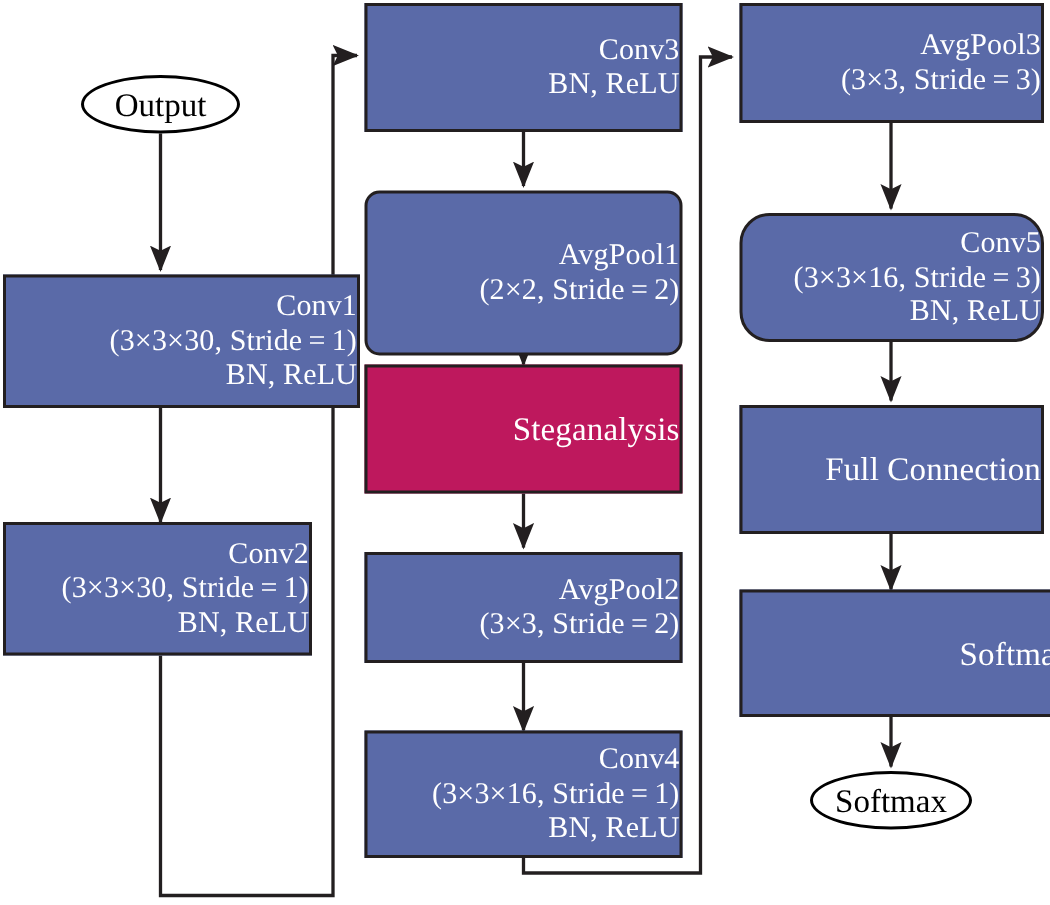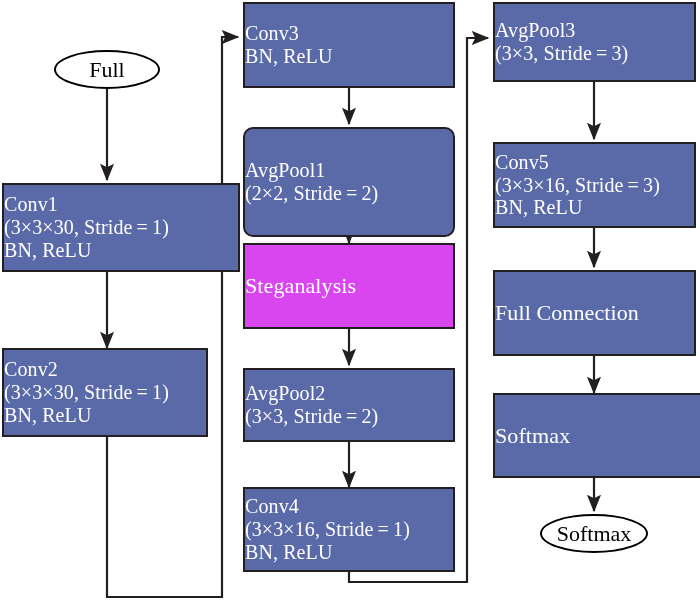--- a/index.html
+++ b/index.html
@@ -22,29 +22,29 @@
     width: 700px;
     height: 603px;
     pointer-events: none;
   }
   .node {
     position: absolute;
     box-sizing: border-box;
     border: 2px solid #231f20;
     display: flex;
     flex-direction: column;
-    align-items: flex-start;
+    align-items: flex-end;
     justify-content: center;
     text-align: center;
     color: #ffffff;
     line-height: 1.14;
     letter-spacing: .1px;
   }
   .node.blue { background: #5a6aa8; }
-  .node.brown { background: #d946ef; }
+  .node.brown { background: #be185d; }
   .node .ln { display: block; white-space: nowrap; }
   .terminal {
     position: absolute;
     box-sizing: border-box;
     border: 2px solid #000000;
     border-radius: 50%;
     background: #ffffff;
     color: #000000;
     display: flex;
     align-items: center;
@@ -85,21 +85,21 @@
     <path d="M594,82 L594,139" stroke="#231f20" stroke-width="2.2" fill="none" marker-end="url(#ah)"></path>
 
     <path d="M594,228 L594,267" stroke="#231f20" stroke-width="2.2" fill="none" marker-end="url(#ah)"></path>
 
     <path d="M594,356 L594,393" stroke="#231f20" stroke-width="2.2" fill="none" marker-end="url(#ah)"></path>
 
     <path d="M594,478 L594,511" stroke="#231f20" stroke-width="2.2" fill="none" marker-end="url(#ah)"></path>
   </svg>
 
   <div class="terminal t22" style="left:54px; top:50px; width:106px; height:39px;">
-    <span>Full</span>
+    <span>Output</span>
   </div>
 
   <div class="node blue t20" style="left:2px; top:183px; width:238px; height:89px;">
     <span class="ln">Conv1</span>
     <span class="ln">(3×3×30, Stride = 1)</span>
     <span class="ln">BN, ReLU</span>
   </div>
 
   <div class="node blue t20" style="left:2px; top:348px; width:206px; height:89px;">
     <span class="ln">Conv2</span>
@@ -130,21 +130,21 @@
     <span class="ln">Conv4</span>
     <span class="ln">(3×3×16, Stride = 1)</span>
     <span class="ln">BN, ReLU</span>
   </div>
 
   <div class="node blue t20" style="left:493px; top:2px; width:203px; height:80px;">
     <span class="ln">AvgPool3</span>
     <span class="ln">(3×3, Stride = 3)</span>
   </div>
 
-  <div class="node blue t20" style="left:493px; top:142px; width:203px; height:86px;">
+  <div class="node blue t20" style="left:493px; top:142px; width:203px; height:86px;border-radius:20px;">
     <span class="ln">Conv5</span>
     <span class="ln">(3×3×16, Stride = 3)</span>
     <span class="ln">BN, ReLU</span>
   </div>
 
   <div class="node blue t22" style="left:493px; top:270px; width:203px; height:86px;">
     <span class="ln">Full Connection</span>
   </div>
 
   <div class="node blue t22" style="left:493px; top:393px; width:224px; height:85px;">

